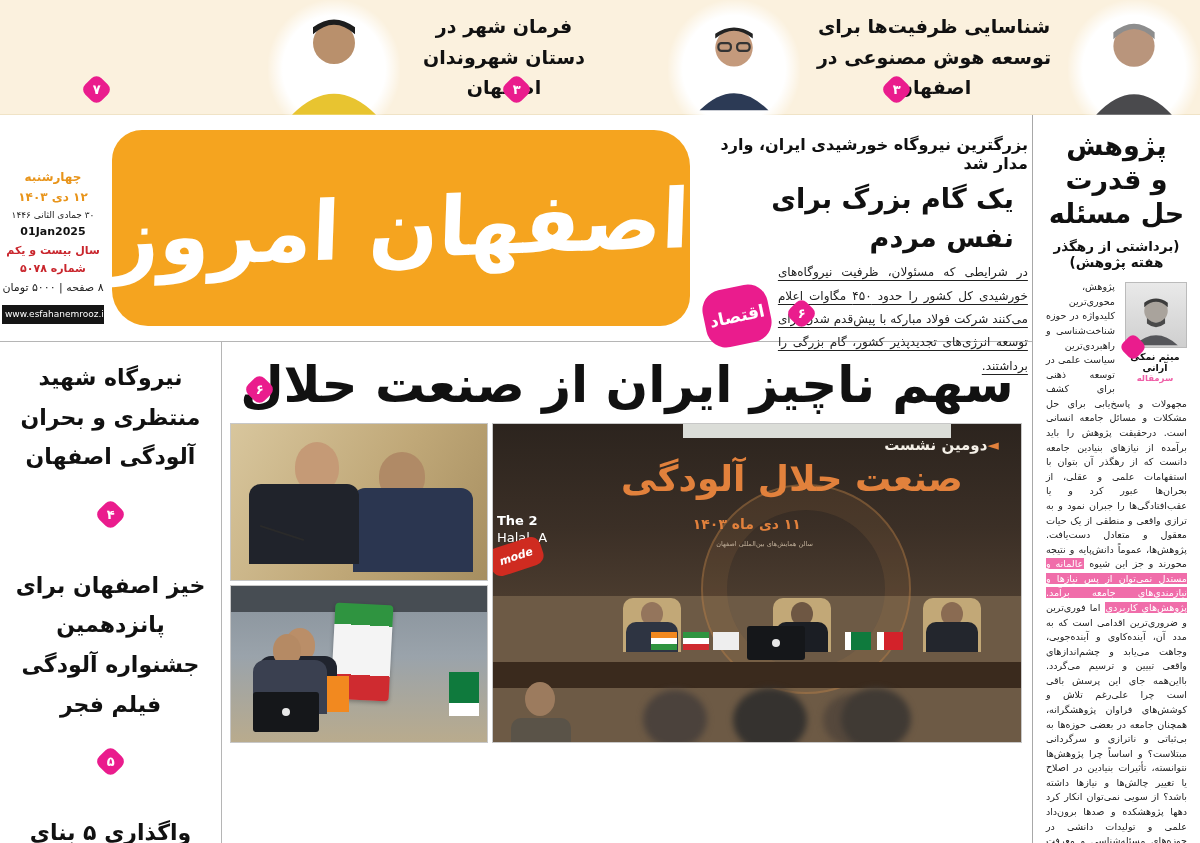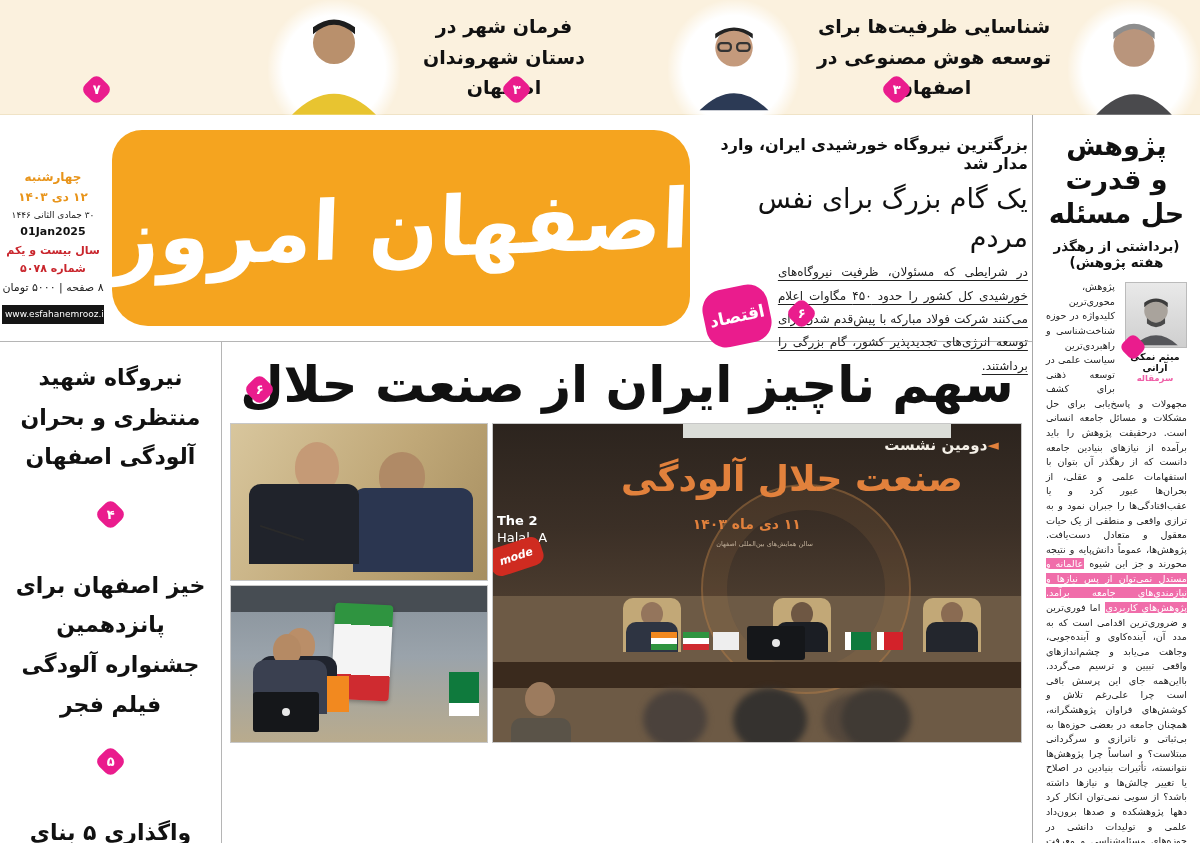--- a/index.html
+++ b/index.html
@@ -37,21 +37,21 @@
   .author-role { font-size:8.5px; color:#ef5fa7; font-weight:bold; }
   .rail-body { font-size:9.6px; line-height:1.52; text-align:justify; color:#222; }
   .hl { background:#f06daa; color:#fff; padding:0 1px; }
 
   
   .main-col { flex:1; display:flex; flex-direction:column; }
   .masthead-row { height:227px; display:flex; border-bottom:1px solid #b5b5b5; }
 
   .solar { width:338px; padding:20px 4px 0 8px; position:relative; }
   .solar-kicker { font-size:16px; font-weight:bold; }
-  .solar-headline { font-size:27px; font-weight:normal; line-height:1.45; margin:6px 0 4px; }
+  .solar-headline { font-size:27px; font-weight:bold; line-height:1.45; margin:6px 14px 4px; }
   .solar-row { display:flex; align-items:flex-start; }
   .solar-body { flex:1; font-size:12px; line-height:1.95; text-align:justify; text-decoration:underline; text-underline-offset:4px; color:#222; }
   .econ-badge { width:66px; height:58px; margin:26px 8px 0 2px; background:#ea1c8d; border-radius:20px;
                 transform:rotate(-12deg); color:#fff; font-weight:bold; font-size:17px;
                 display:flex; align-items:center; justify-content:center; flex:0 0 auto; }
   .solar-page { position:absolute; left:96px; bottom:16px; }
 
   .logo-area { flex:1; display:flex; align-items:center; justify-content:center; padding:0 4px; }
   .logo-box { width:100%; height:196px; background:#f5a41f; border-radius:30px 36px 30px 36px;
               display:flex; align-items:center; justify-content:center; overflow:visible; }

